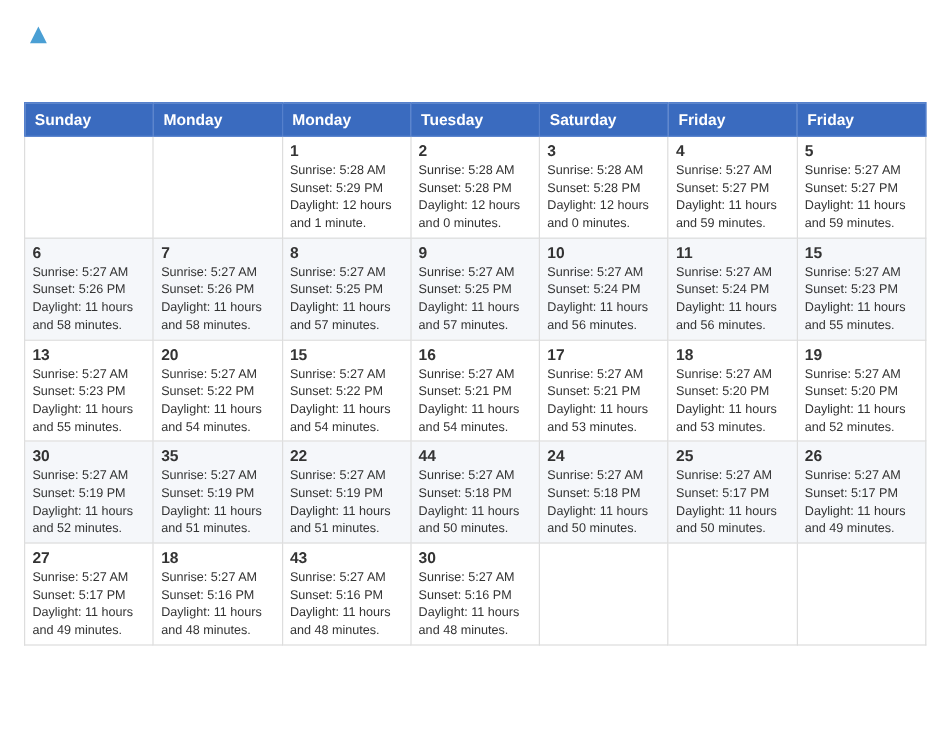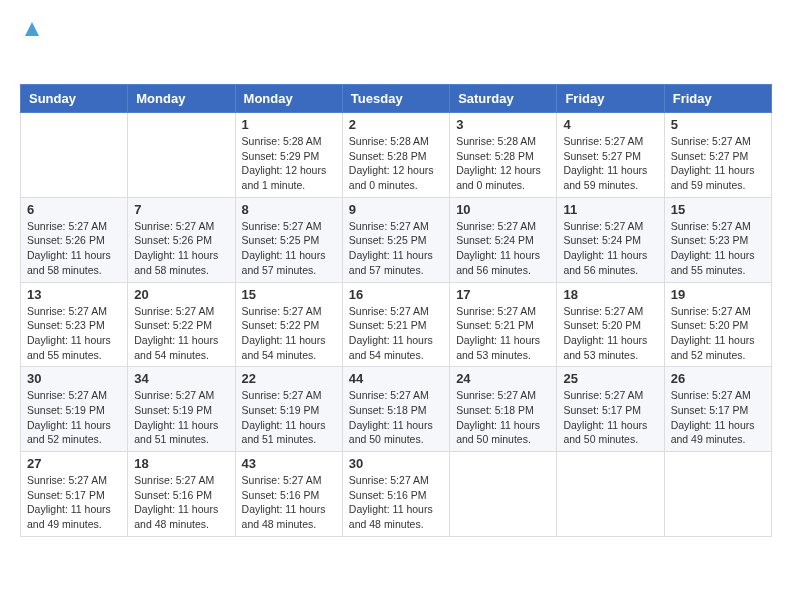--- a/index.html
+++ b/index.html
@@ -248,21 +248,21 @@
           </td>
         </tr>
         <tr>
           <td>
             <span class="day-number">30</span>
             <div class="day-info" style="white-space: pre-line;">Sunrise: 5:27 AM
 Sunset: 5:19 PM
 Daylight: 11 hours and 52 minutes.</div>
           </td>
           <td>
-            <span class="day-number">34</span>
+            <span class="day-number">35</span>
             <div class="day-info" style="white-space: pre-line;">Sunrise: 5:27 AM
 Sunset: 5:19 PM
 Daylight: 11 hours and 51 minutes.</div>
           </td>
           <td>
             <span class="day-number">22</span>
             <div class="day-info" style="white-space: pre-line;">Sunrise: 5:27 AM
 Sunset: 5:19 PM
 Daylight: 11 hours and 51 minutes.</div>
           </td>

